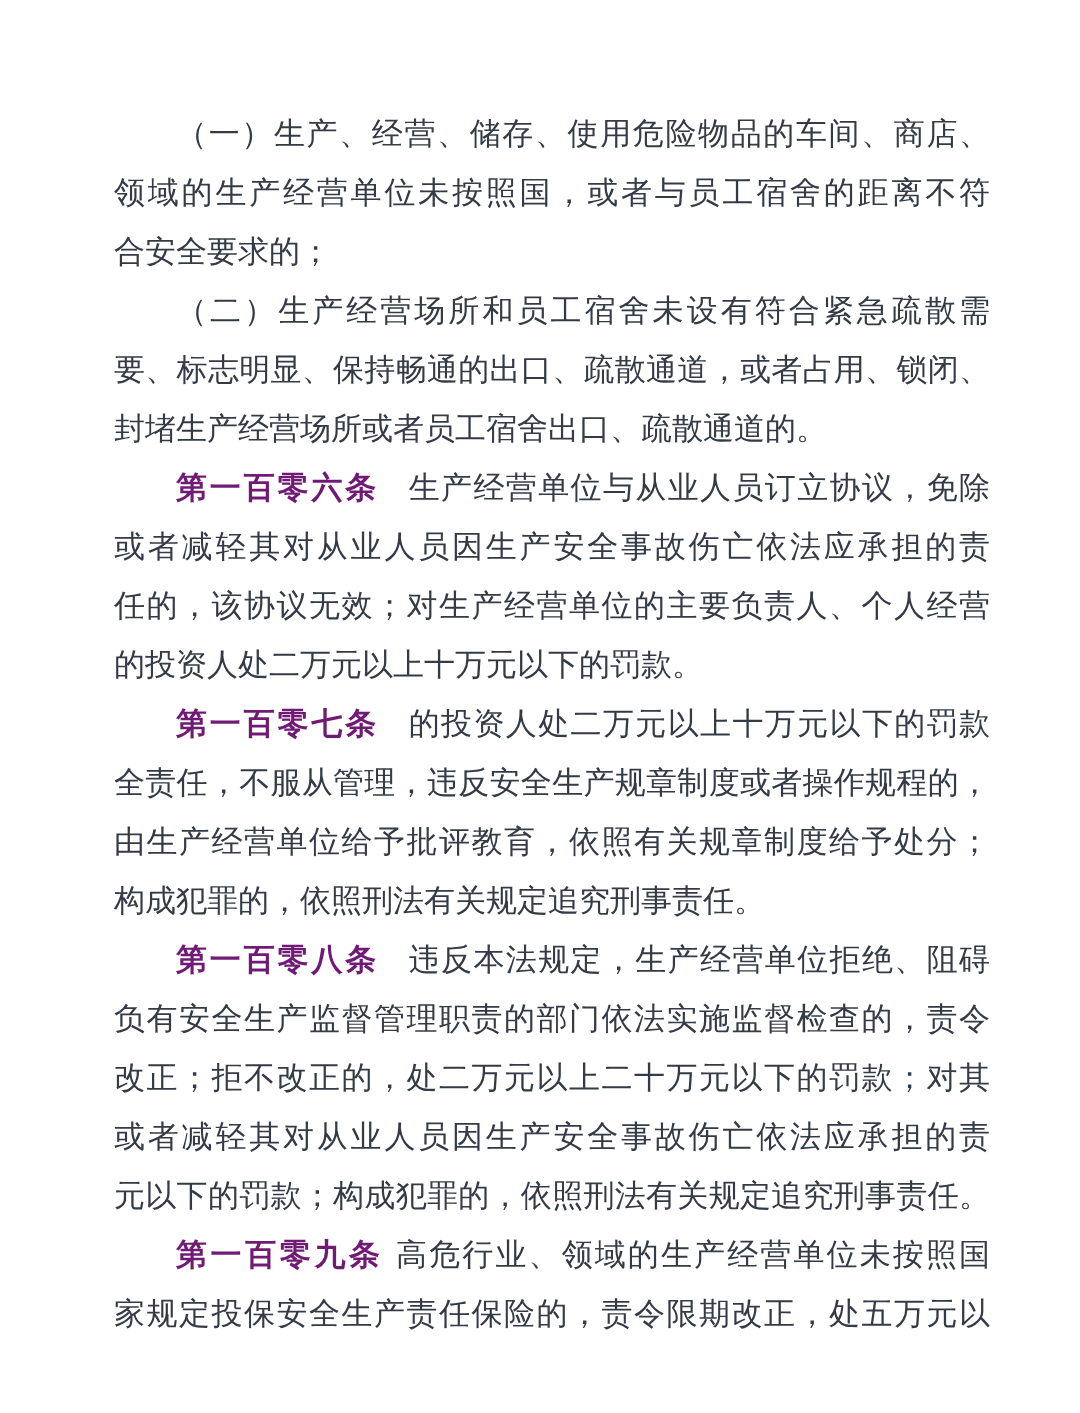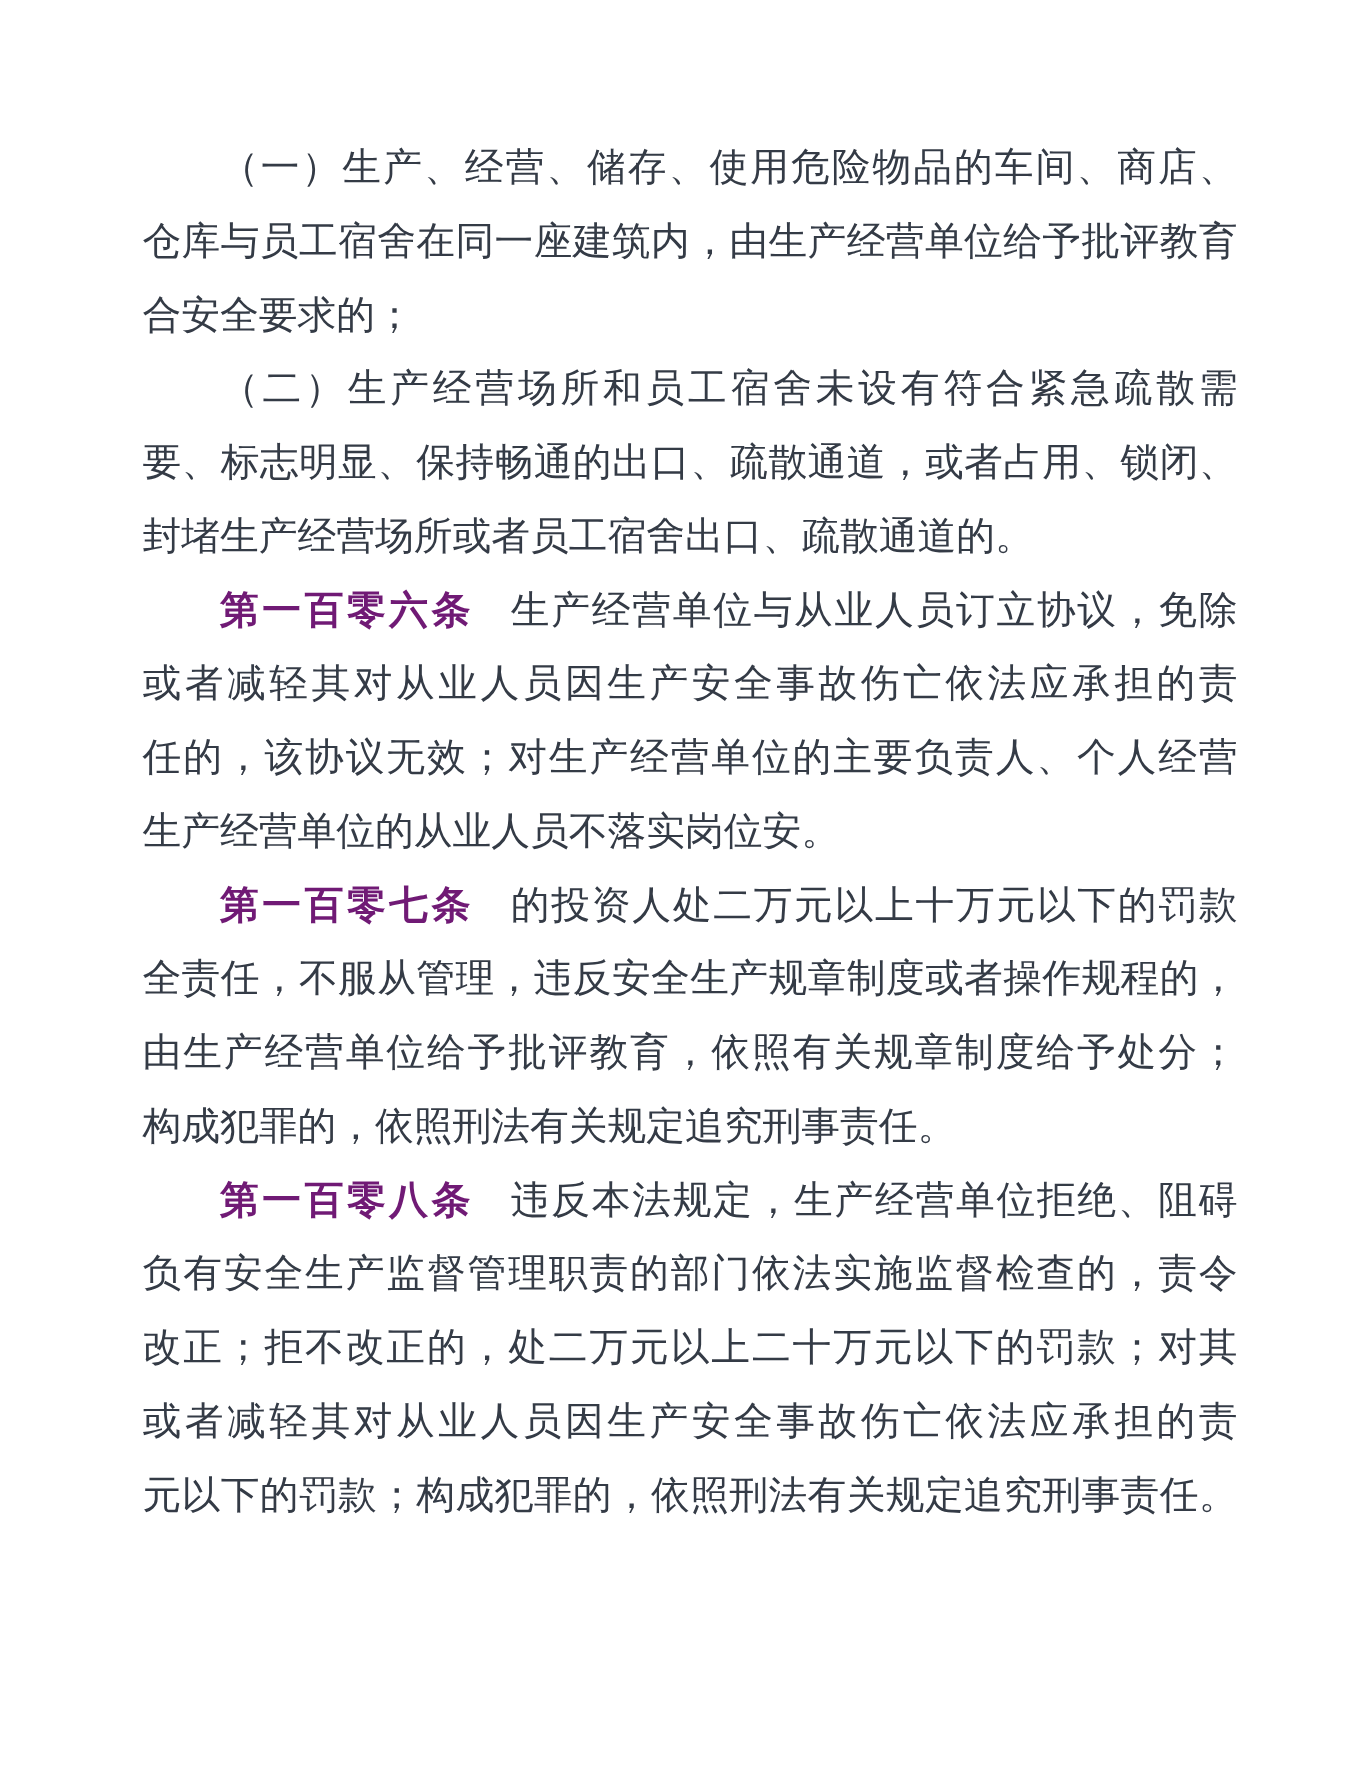--- a/index.html
+++ b/index.html
@@ -47,37 +47,37 @@
   }
 </style>
 </head>
 <body>
 
 <div class="page">
   <div class="content">
 
     <div class="para">
       <div class="line first fill">（一）生产、经营、储存、使用危险物品的车间、商店、</div>
-      <div class="line fill">仓库与员工宿舍在同一座建筑内，由生产经营单位给予批评教育</div>
+      <div class="line fill">领域的生产经营单位未按照国，或者与员工宿舍的距离不符</div>
       <div class="line">合安全要求的；</div>
     </div>
 
     <div class="para">
       <div class="line first fill">（二）生产经营场所和员工宿舍未设有符合紧急疏散需</div>
       <div class="line fill">要、标志明显、保持畅通的出口、疏散通道，或者占用、锁闭、</div>
       <div class="line">封堵生产经营场所或者员工宿舍出口、疏散通道的。</div>
     </div>
 
     <div class="para">
       <div class="line first fill">
         <span class="art-num">第一百零六条</span><span>生产经营单位与从业人员订立协议，免除</span>
       </div>
       <div class="line fill">或者减轻其对从业人员因生产安全事故伤亡依法应承担的责</div>
       <div class="line fill">任的，该协议无效；对生产经营单位的主要负责人、个人经营</div>
-      <div class="line">生产经营单位的从业人员不落实岗位安。</div>
+      <div class="line">的投资人处二万元以上十万元以下的罚款。</div>
     </div>
 
     <div class="para">
       <div class="line first fill">
         <span class="art-num">第一百零七条</span><span>的投资人处二万元以上十万元以下的罚款</span>
       </div>
       <div class="line fill">全责任，不服从管理，违反安全生产规章制度或者操作规程的，</div>
       <div class="line fill">由生产经营单位给予批评教育，依照有关规章制度给予处分；</div>
       <div class="line">构成犯罪的，依照刑法有关规定追究刑事责任。</div>
     </div>
@@ -85,15 +85,21 @@
     <div class="para">
       <div class="line first fill">
         <span class="art-num">第一百零八条</span><span>违反本法规定，生产经营单位拒绝、阻碍</span>
       </div>
       <div class="line fill">负有安全生产监督管理职责的部门依法实施监督检查的，责令</div>
       <div class="line fill">改正；拒不改正的，处二万元以上二十万元以下的罚款；对其</div>
       <div class="line fill">或者减轻其对从业人员因生产安全事故伤亡依法应承担的责</div>
       <div class="line fill">元以下的罚款；构成犯罪的，依照刑法有关规定追究刑事责任。</div>
     </div>
 
+    <div class="para">
+      <div class="line first fill">
+        <span class="art-num narrow">第一百零九条</span><span>高危行业、领域的生产经营单位未按照国</span>
+      </div>
+      <div class="line fill">家规定投保安全生产责任保险的，责令限期改正，处五万元以</div>
+    </div>
 
   </div>
 </div>
 
 </body></html>

